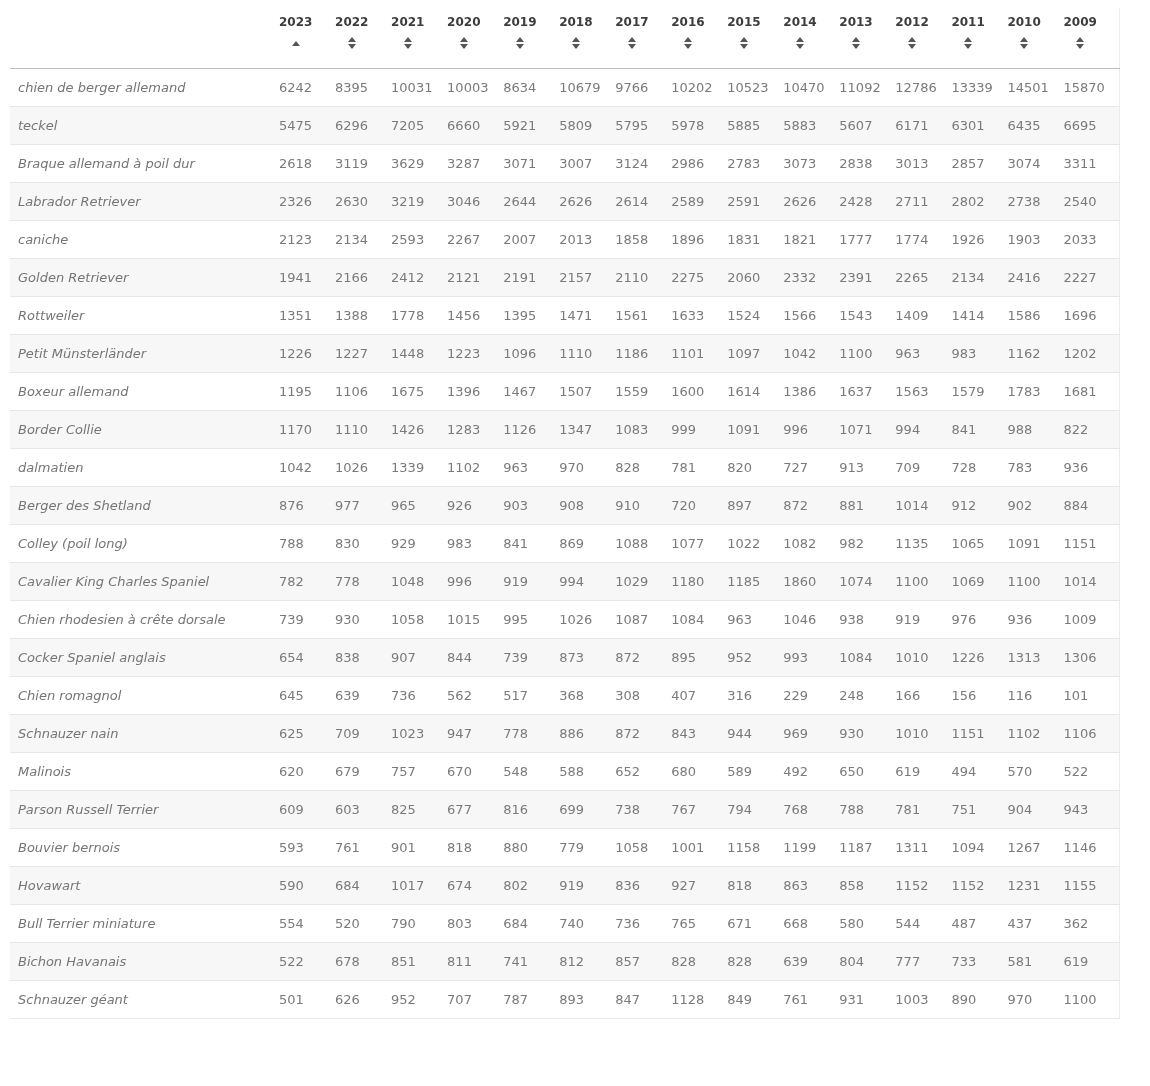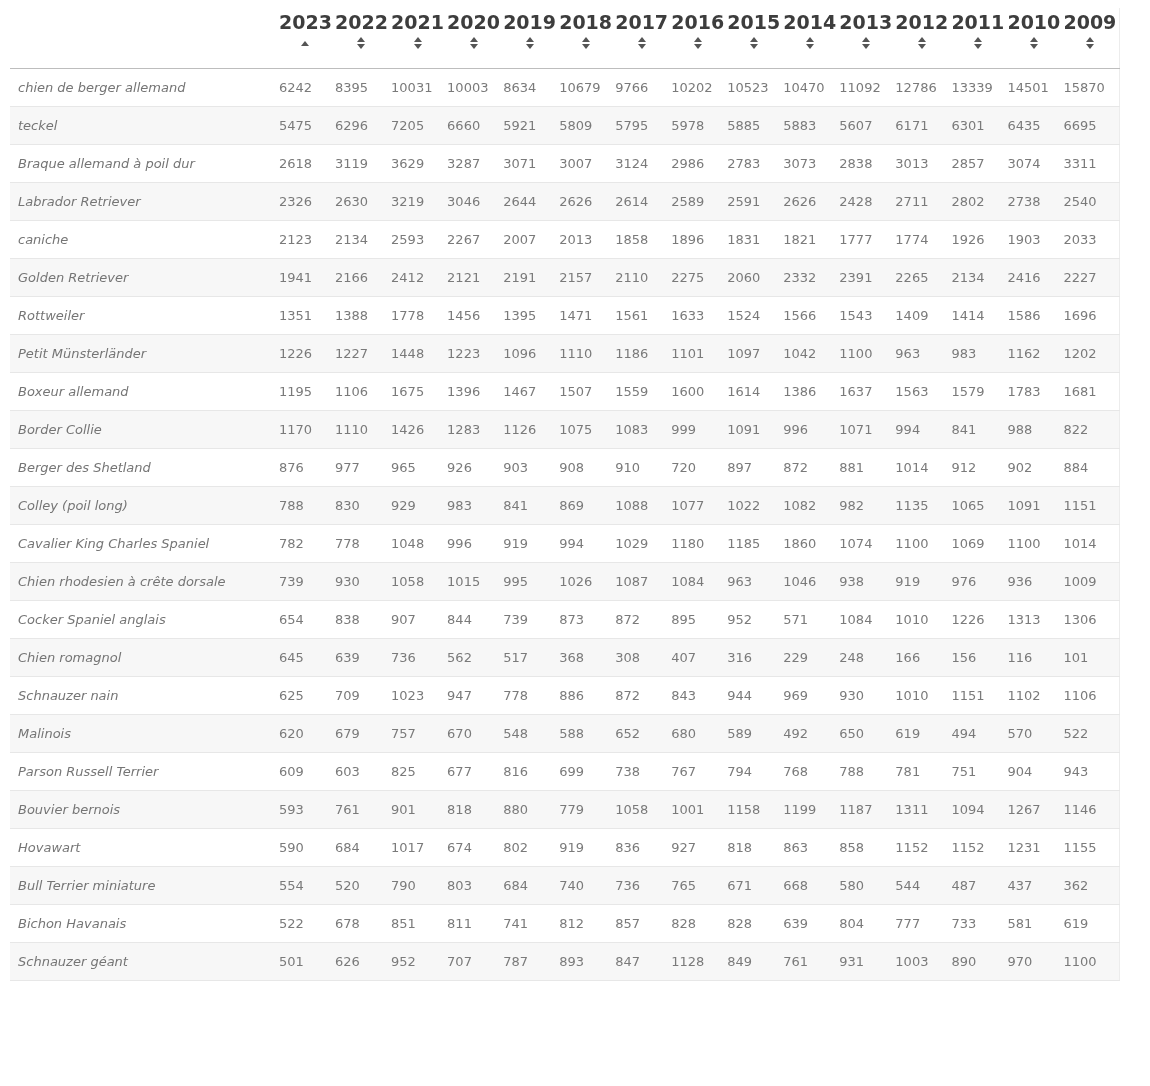--- a/index.html
+++ b/index.html
@@ -40,21 +40,21 @@
   thead tr {
     border-bottom: 1px solid #bdbdbd;
   }
   .th-wrap {
     display: inline-block;
     text-align: center;
     cursor: pointer;
   }
   .year-label {
     display: block;
-    font-size: 19px;
+    font-size: 12px;
     font-weight: bold;
     color: #3d3d3d;
     line-height: 17px;
   }
   .sort-icon {
     display: inline-block;
     margin-top: 6px;
     line-height: 0;
   }
   .tri {
@@ -268,30 +268,48 @@
           <td>1783</td>
           <td>1681</td>
         </tr>
         <tr>
           <td class="name-col">Border Collie</td>
           <td>1170</td>
           <td>1110</td>
           <td>1426</td>
           <td>1283</td>
           <td>1126</td>
-          <td>1075</td>
+          <td>1347</td>
           <td>1083</td>
           <td>999</td>
           <td>1091</td>
           <td>996</td>
           <td>1071</td>
           <td>994</td>
           <td>841</td>
           <td>988</td>
           <td>822</td>
+        </tr>
+        <tr>
+          <td class="name-col">dalmatien</td>
+          <td>1042</td>
+          <td>1026</td>
+          <td>1339</td>
+          <td>1102</td>
+          <td>963</td>
+          <td>970</td>
+          <td>828</td>
+          <td>781</td>
+          <td>820</td>
+          <td>727</td>
+          <td>913</td>
+          <td>709</td>
+          <td>728</td>
+          <td>783</td>
+          <td>936</td>
         </tr>
         <tr>
           <td class="name-col">Berger des Shetland</td>
           <td>876</td>
           <td>977</td>
           <td>965</td>
           <td>926</td>
           <td>903</td>
           <td>908</td>
           <td>910</td>
@@ -362,21 +380,21 @@
           <td class="name-col">Cocker Spaniel anglais</td>
           <td>654</td>
           <td>838</td>
           <td>907</td>
           <td>844</td>
           <td>739</td>
           <td>873</td>
           <td>872</td>
           <td>895</td>
           <td>952</td>
-          <td>571</td>
+          <td>993</td>
           <td>1084</td>
           <td>1010</td>
           <td>1226</td>
           <td>1313</td>
           <td>1306</td>
         </tr>
         <tr>
           <td class="name-col">Chien romagnol</td>
           <td>645</td>
           <td>639</td>

